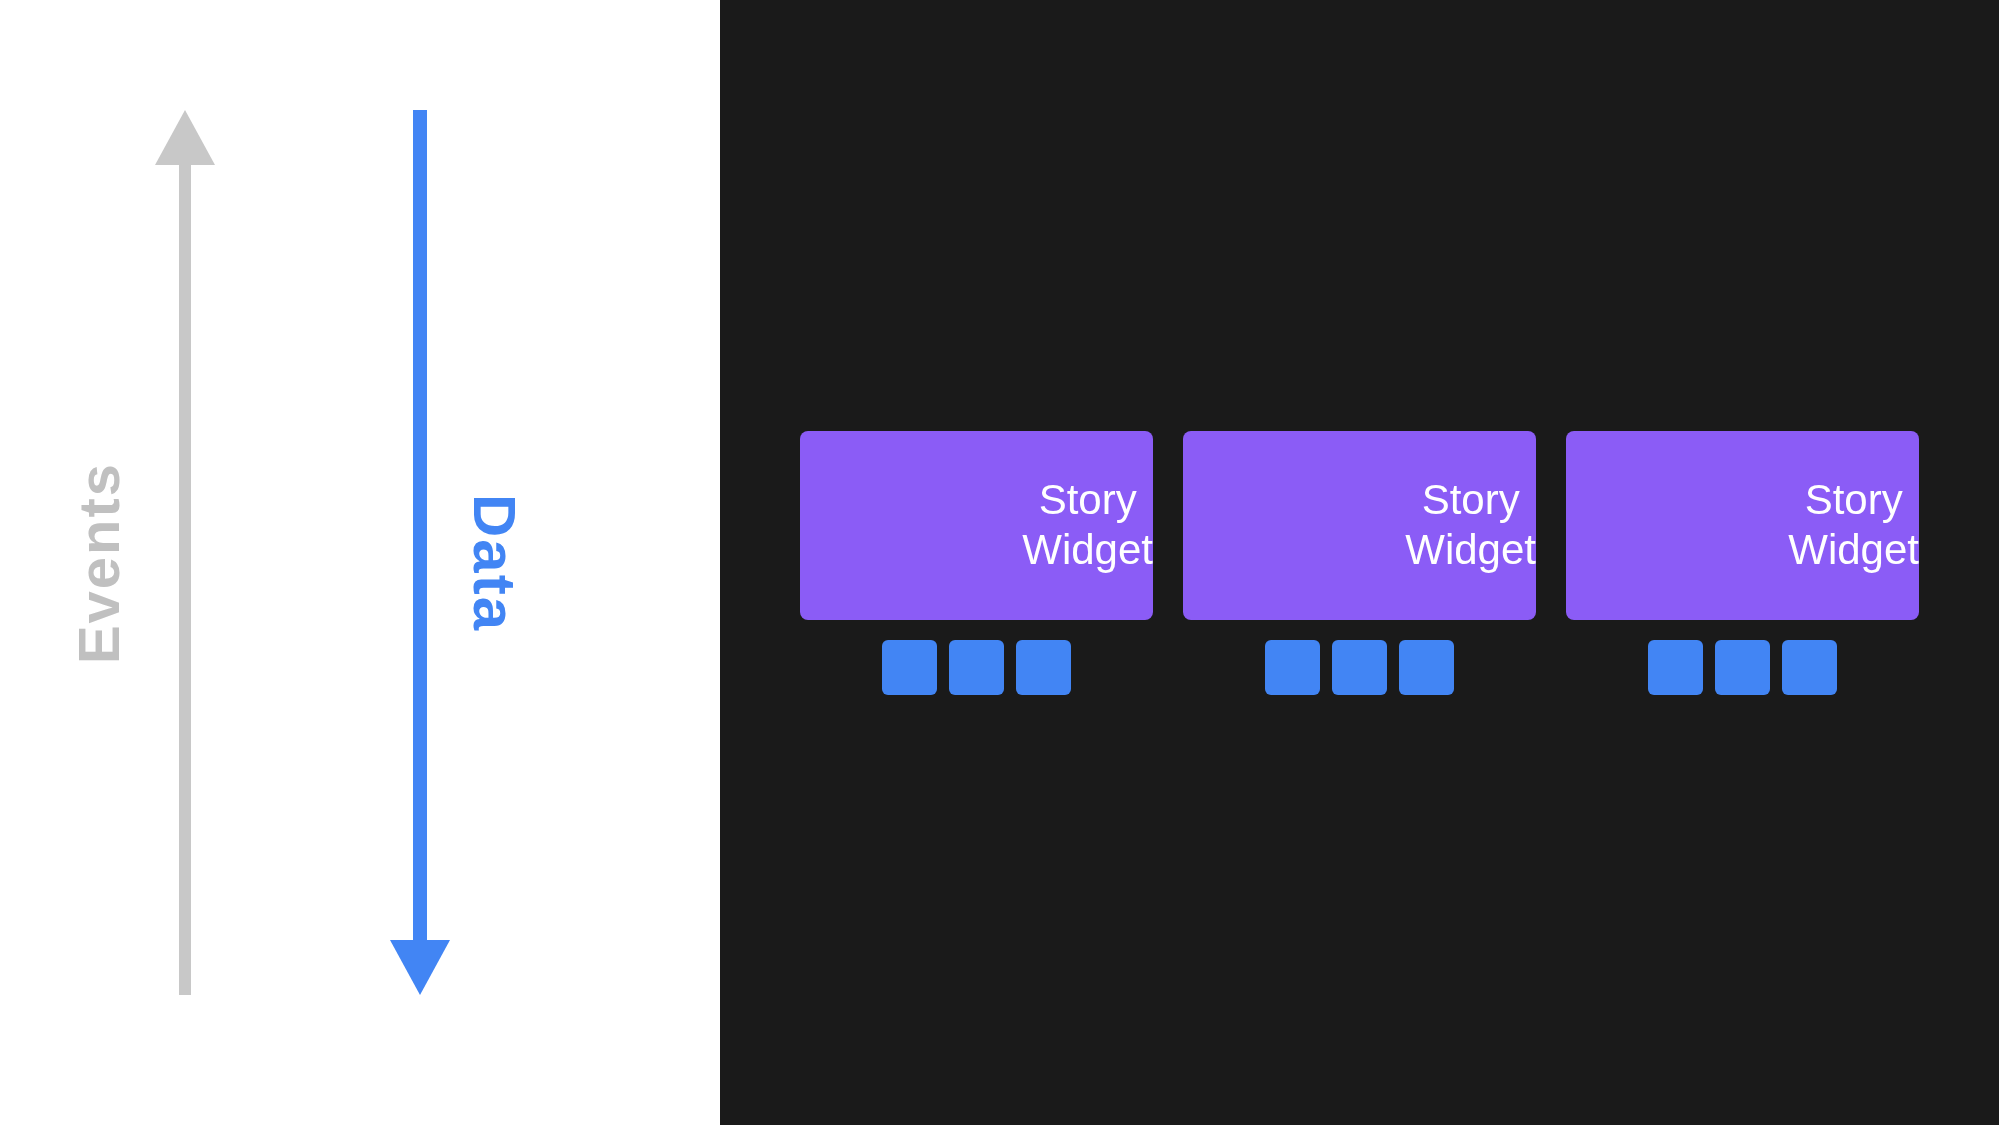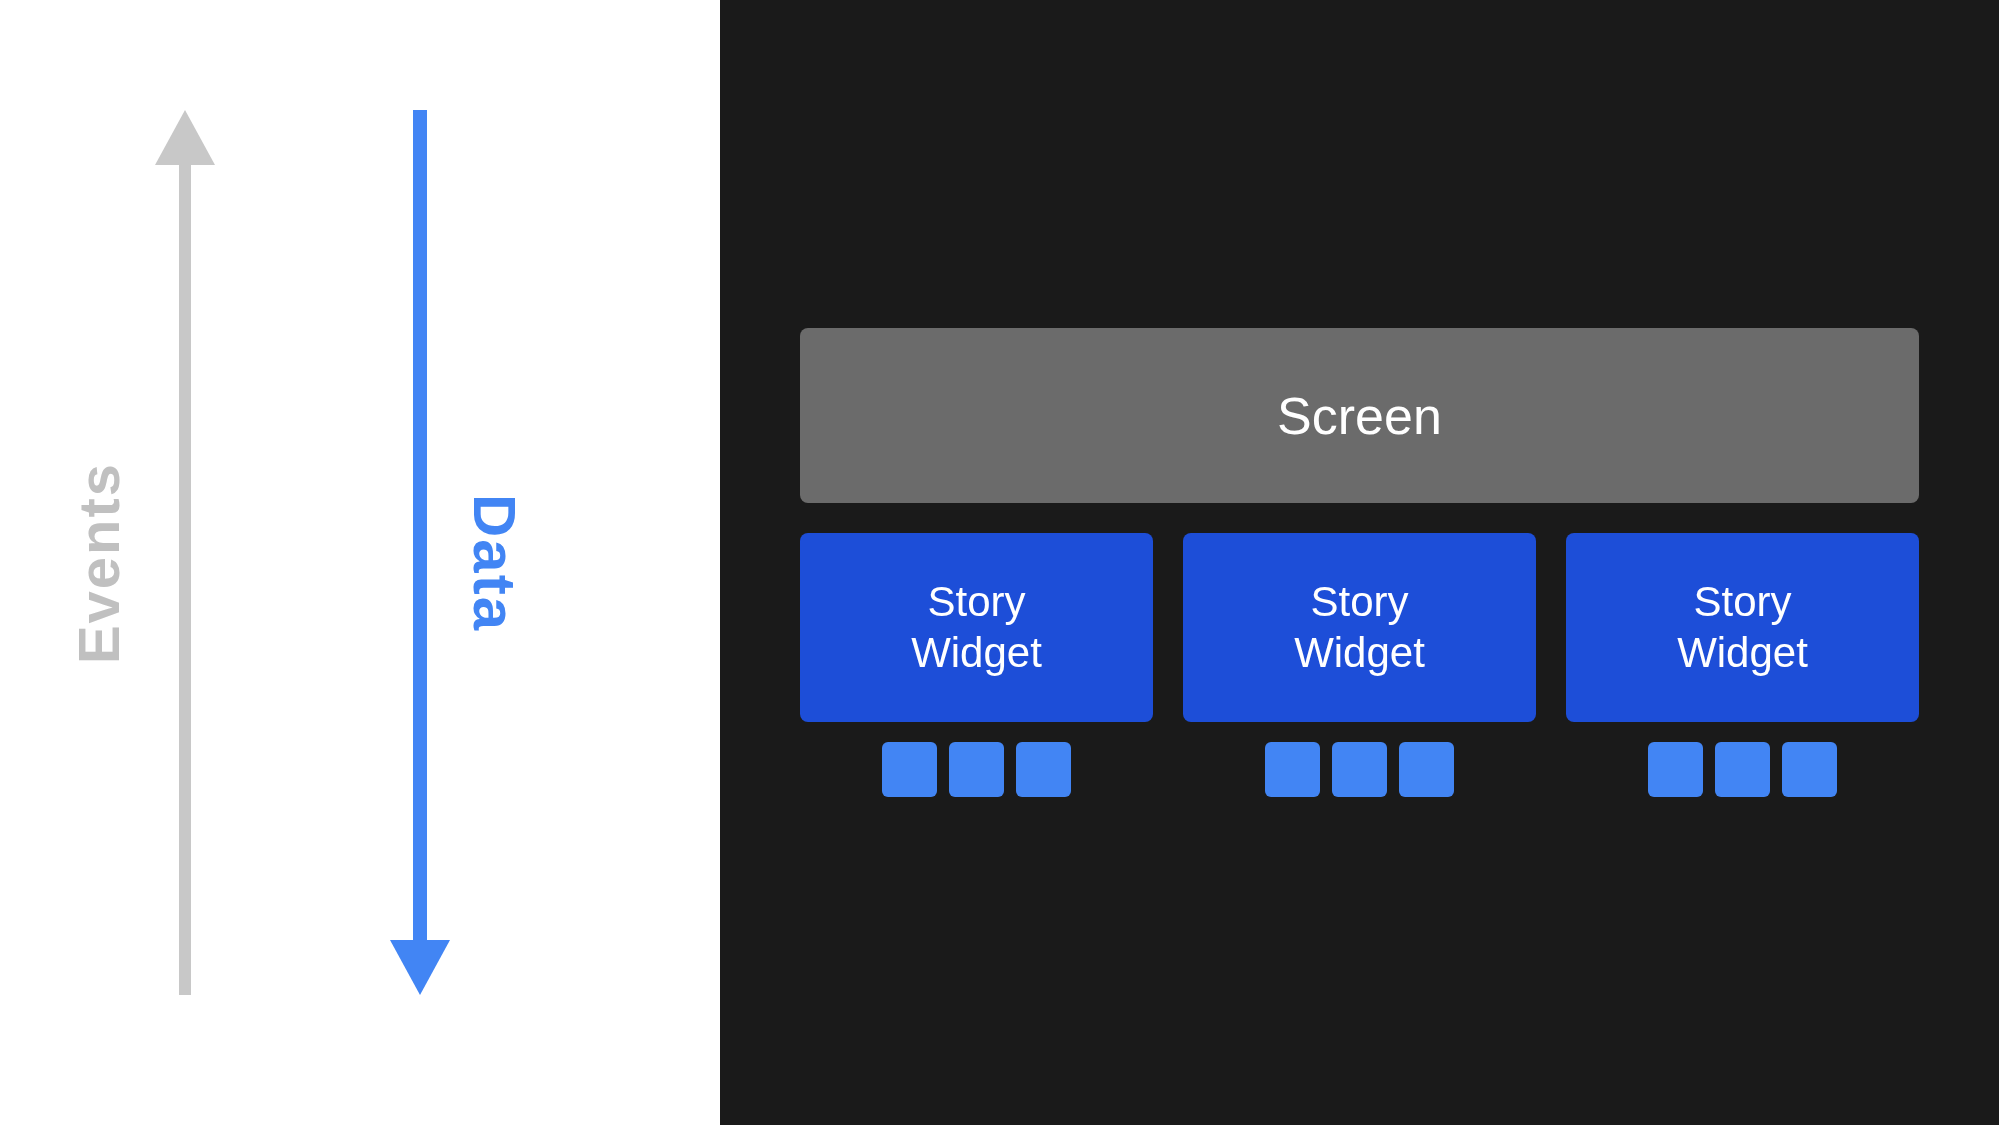--- a/index.html
+++ b/index.html
@@ -82,27 +82,27 @@
 
     .story-widget-group {
       display: flex;
       flex-direction: column;
       align-items: center;
       flex: 1;
       gap: 0;
     }
 
     .story-widget-box {
-      background: #1d4ed8;
+      background: #8b5cf6;
       border-radius: 8px;
       width: 100%;
       height: 189px;
       display: flex;
       align-items: center;
-      justify-content: center;
+      justify-content: flex-end;
     }
 
     .story-widget-label {
       font-size: 42px;
       font-weight: 500;
       color: #ffffff;
       text-align: center;
       line-height: 1.2;
     }
 
@@ -139,23 +139,20 @@
     <div style="width: 14px; flex: 1; background: #4285f4;"></div>
 
     <div style="width: 0; height: 0; border-left: 30px solid transparent; border-right: 30px solid transparent; border-top: 55px solid #4285f4;"></div>
   </div>
 
   <div style="position: absolute; left: 460px; top: 50%; transform: translateY(-50%); writing-mode: vertical-lr; font-size: 60px; font-weight: 700; color: #4285f4; letter-spacing: 2px;">Data</div>
 </div>
 
 <div class="right-panel">
 
-  <div class="screen-box">
-    <span class="screen-box-label">Screen</span>
-  </div>
 
 
   <div class="story-widgets-row">
 
     <div class="story-widget-group">
       <div class="story-widget-box">
         <span class="story-widget-label">Story<br>Widget</span>
       </div>
       <div class="story-widget-dots">
         <div class="story-dot"></div>

